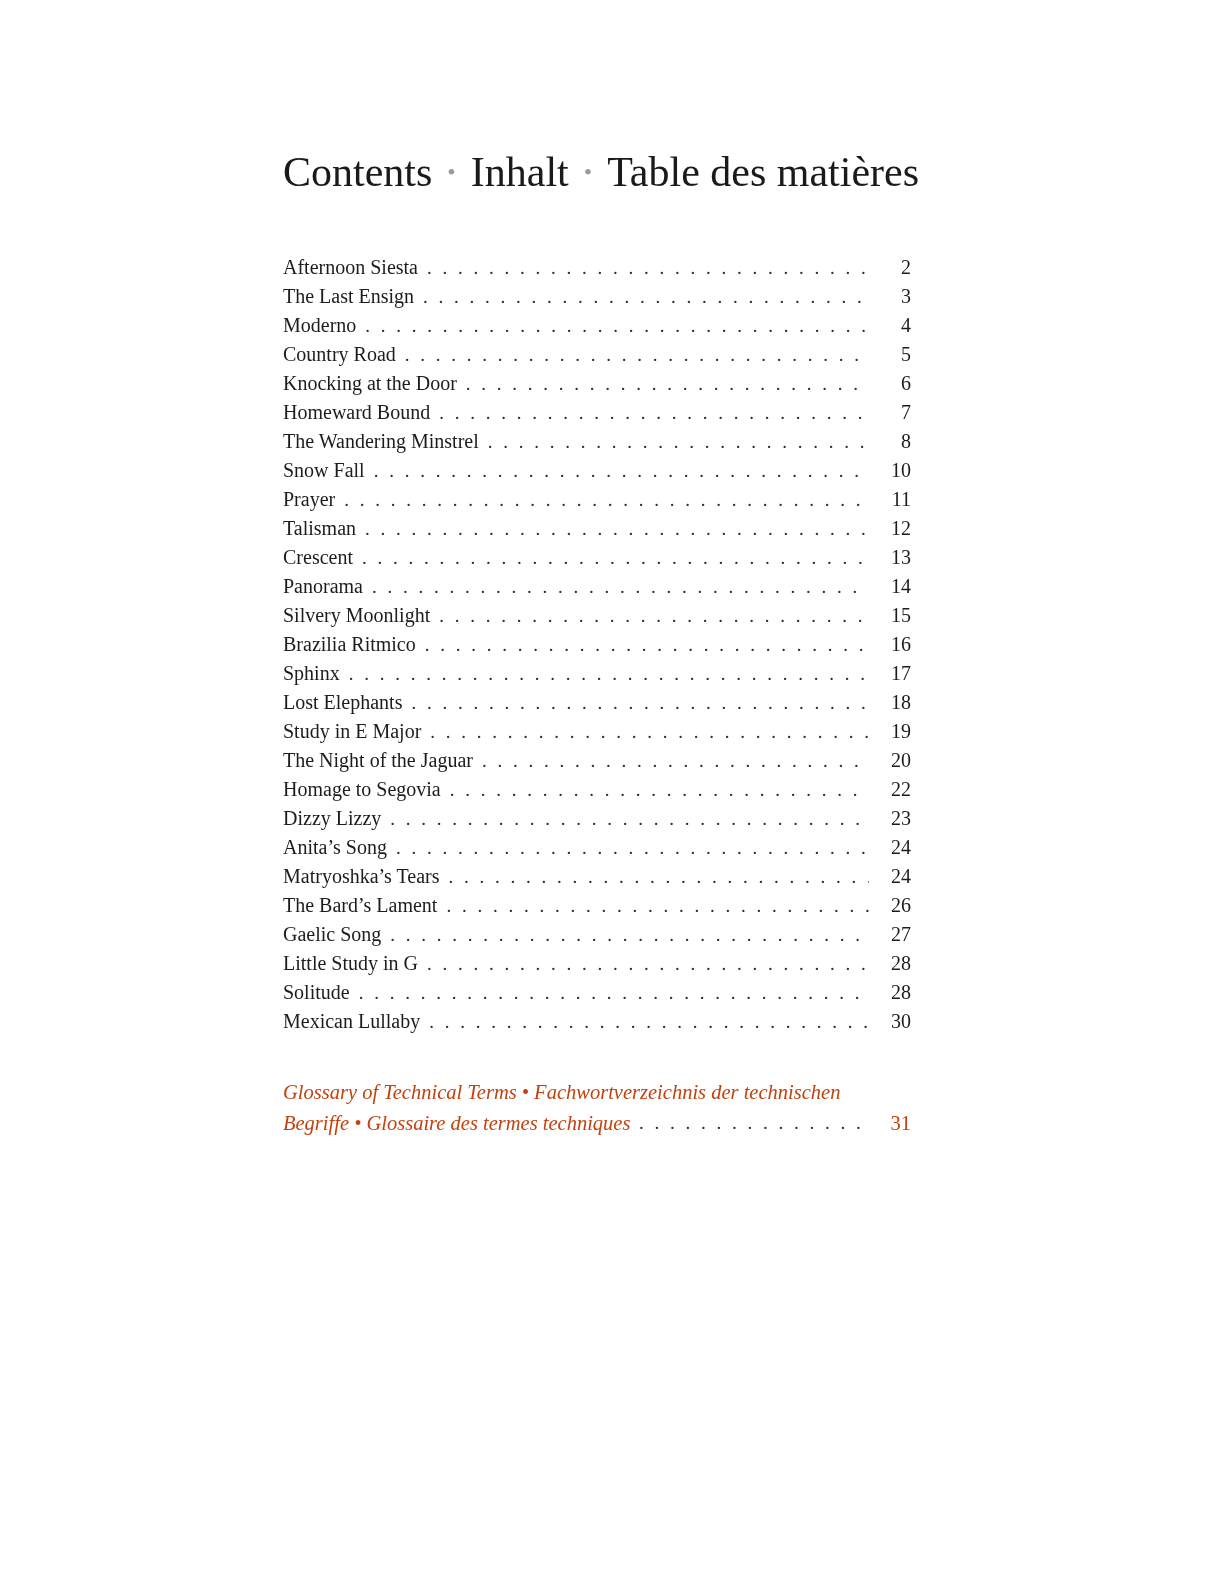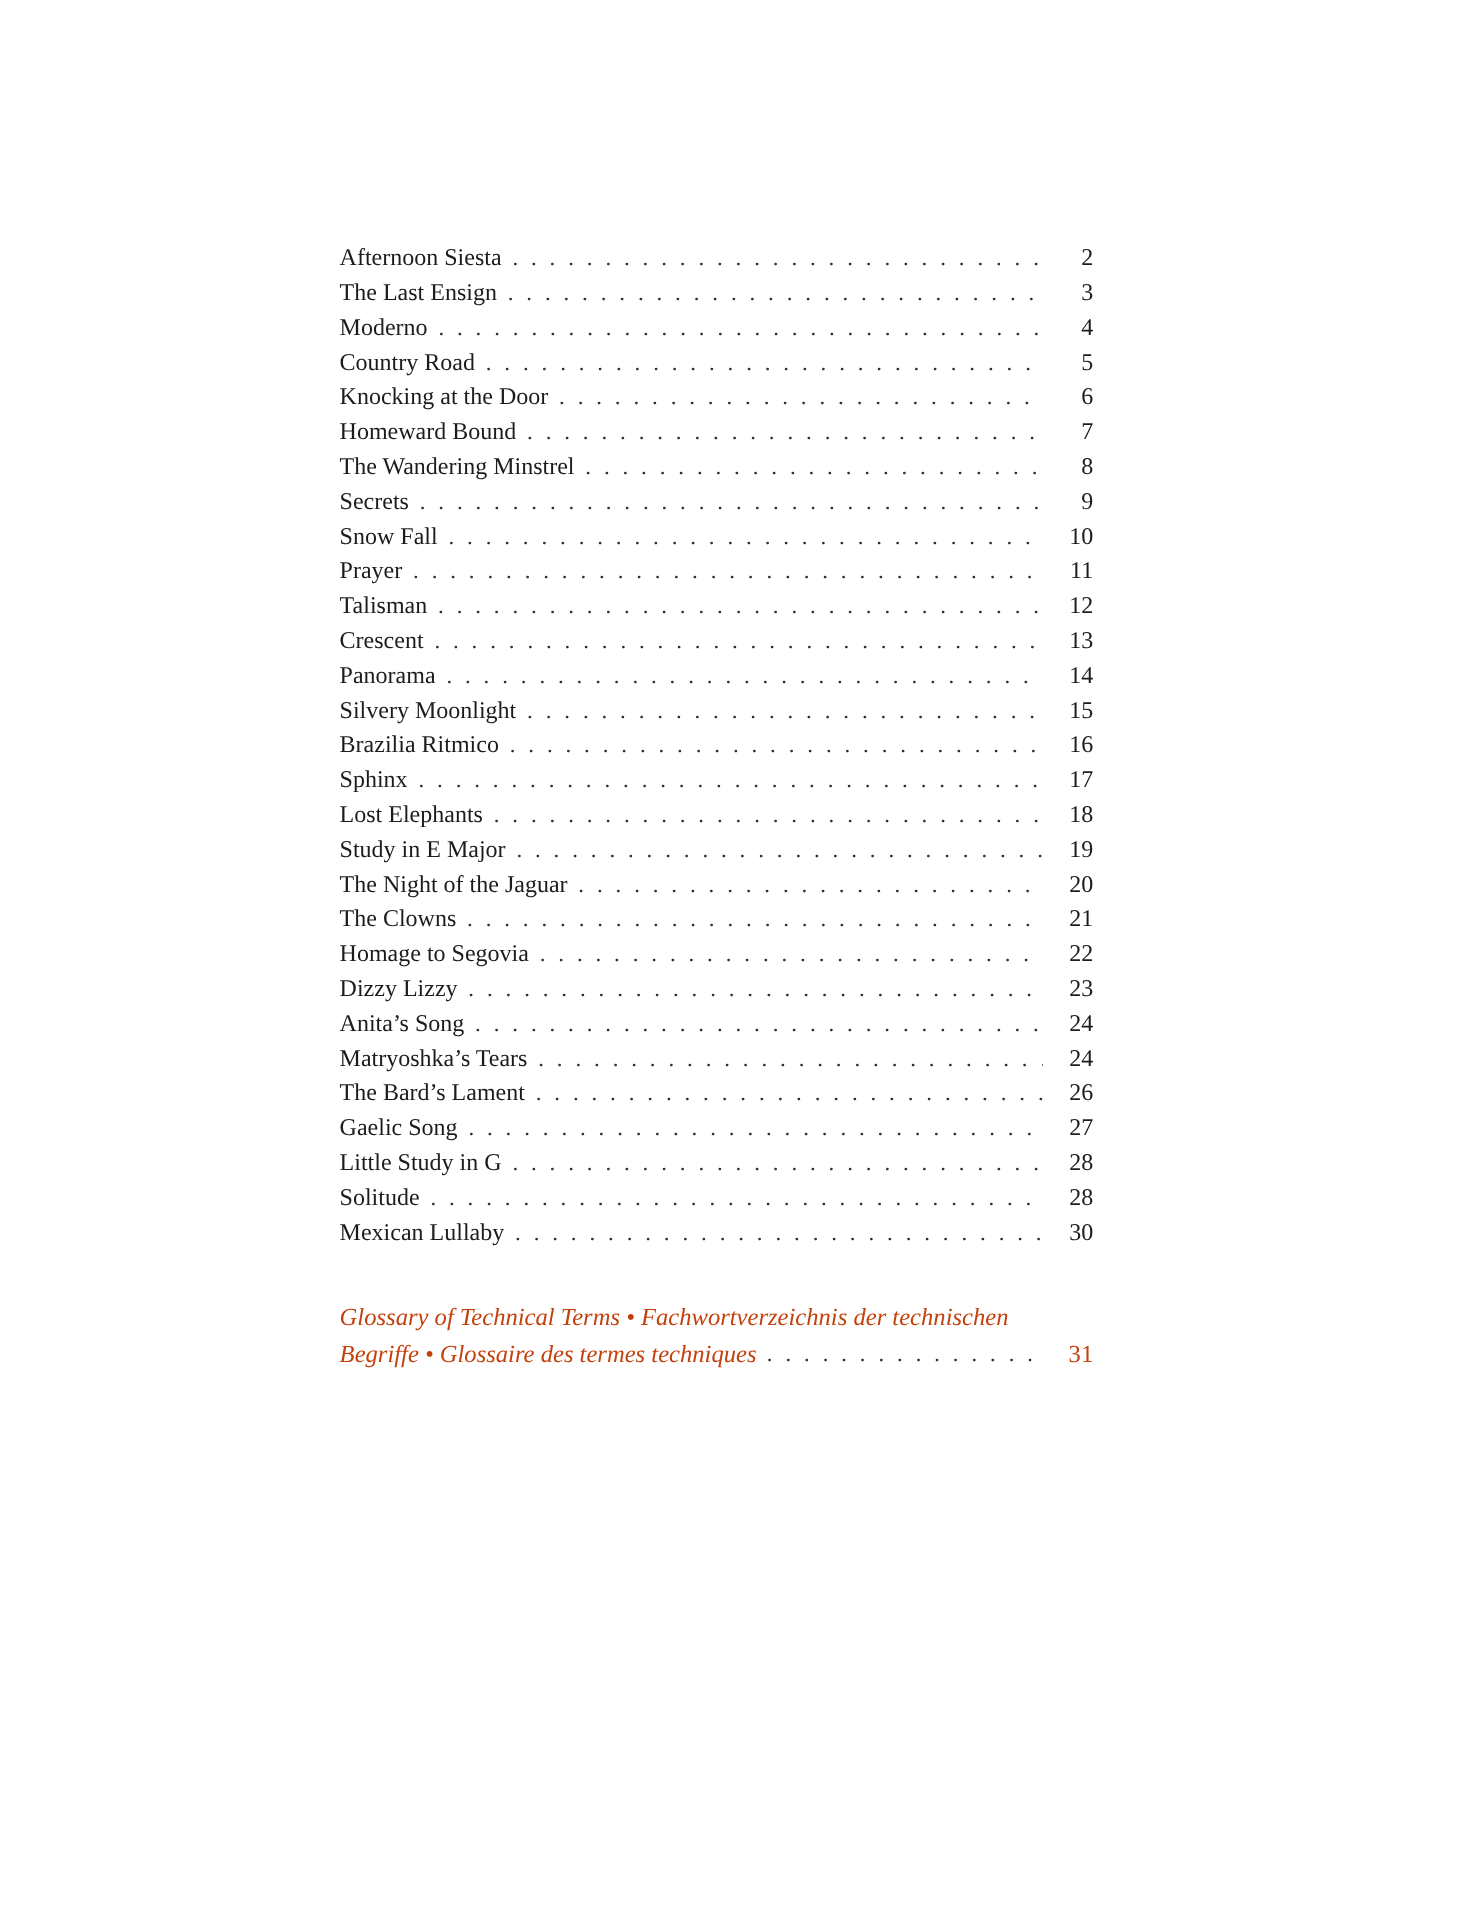--- a/index.html
+++ b/index.html
@@ -81,20 +81,23 @@
     font-style: normal;
     font-family: Liberation Serif, serif;
   }
 </style>
 </head>
 <body>
 
 <div class="page">
   <div class="content">
 
+    <div class="title">
+      <span>Contents</span><span class="bullet">•</span><span>Inhalt</span><span class="bullet">•</span><span>Table des matières</span>
+    </div>
 
     <div class="toc">
       <div class="toc-row">
           <span class="entry-title">Afternoon Siesta</span>
           <span class="leader"></span>
           <span class="page-num">2</span>
         </div>
       <div class="toc-row">
           <span class="entry-title">The Last Ensign</span>
           <span class="leader"></span>
@@ -119,25 +122,20 @@
           <span class="entry-title">Homeward Bound</span>
           <span class="leader"></span>
           <span class="page-num">7</span>
         </div>
       <div class="toc-row">
           <span class="entry-title">The Wandering Minstrel</span>
           <span class="leader"></span>
           <span class="page-num">8</span>
         </div>
       <div class="toc-row">
-          <span class="entry-title">Secrets</span>
-          <span class="leader"></span>
-          <span class="page-num">9</span>
-        </div>
-      <div class="toc-row">
           <span class="entry-title">Snow Fall</span>
           <span class="leader"></span>
           <span class="page-num">10</span>
         </div>
       <div class="toc-row">
           <span class="entry-title">Prayer</span>
           <span class="leader"></span>
           <span class="page-num">11</span>
         </div>
       <div class="toc-row">
@@ -177,25 +175,20 @@
         </div>
       <div class="toc-row">
           <span class="entry-title">Study in E Major</span>
           <span class="leader"></span>
           <span class="page-num">19</span>
         </div>
       <div class="toc-row">
           <span class="entry-title">The Night of the Jaguar</span>
           <span class="leader"></span>
           <span class="page-num">20</span>
-        </div>
-      <div class="toc-row">
-          <span class="entry-title">The Clowns</span>
-          <span class="leader"></span>
-          <span class="page-num">21</span>
         </div>
       <div class="toc-row">
           <span class="entry-title">Homage to Segovia</span>
           <span class="leader"></span>
           <span class="page-num">22</span>
         </div>
       <div class="toc-row">
           <span class="entry-title">Dizzy Lizzy</span>
           <span class="leader"></span>
           <span class="page-num">23</span>

